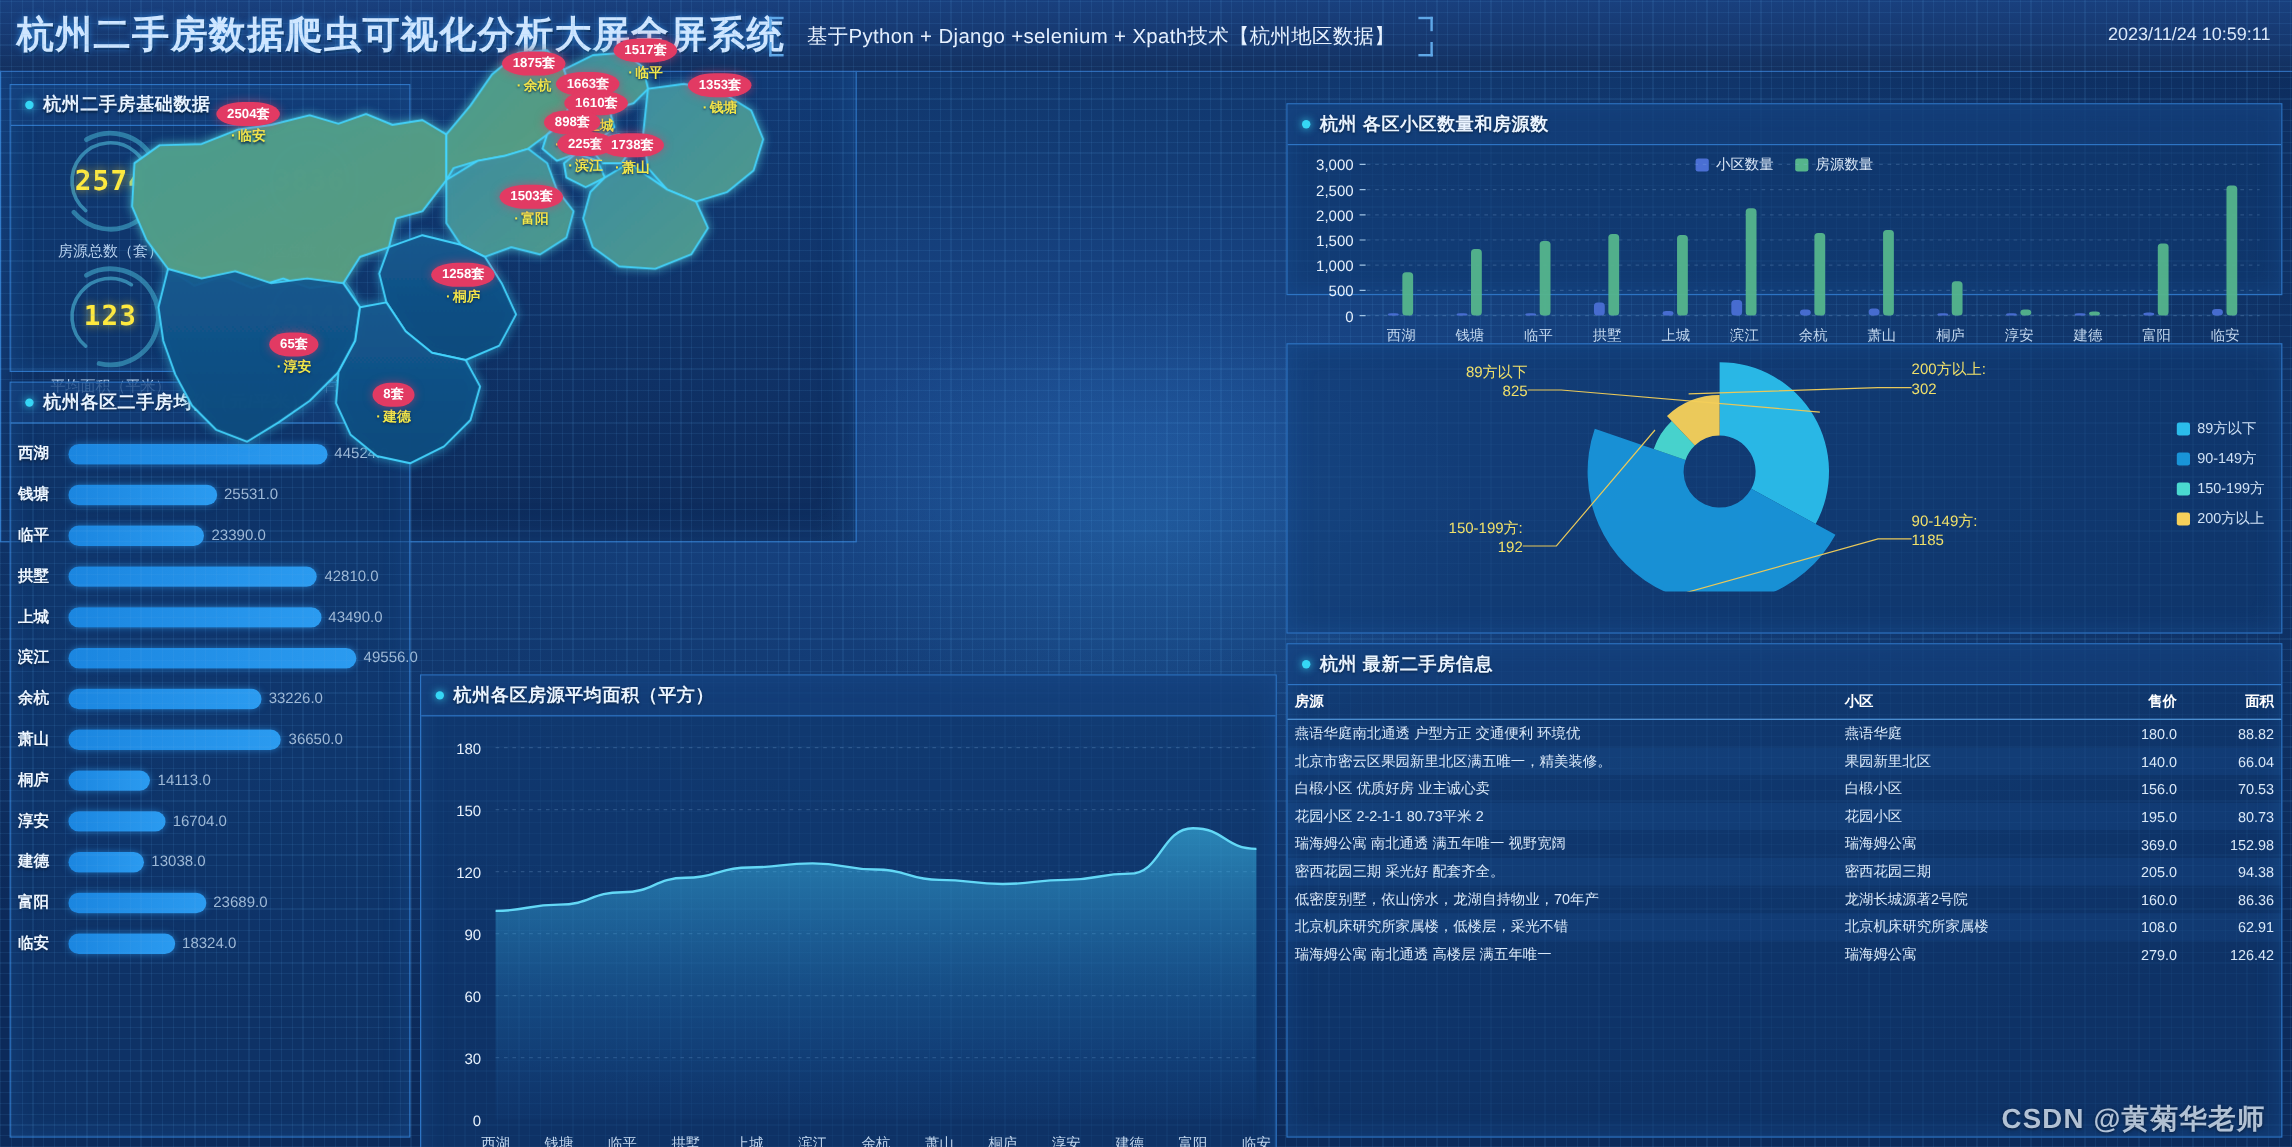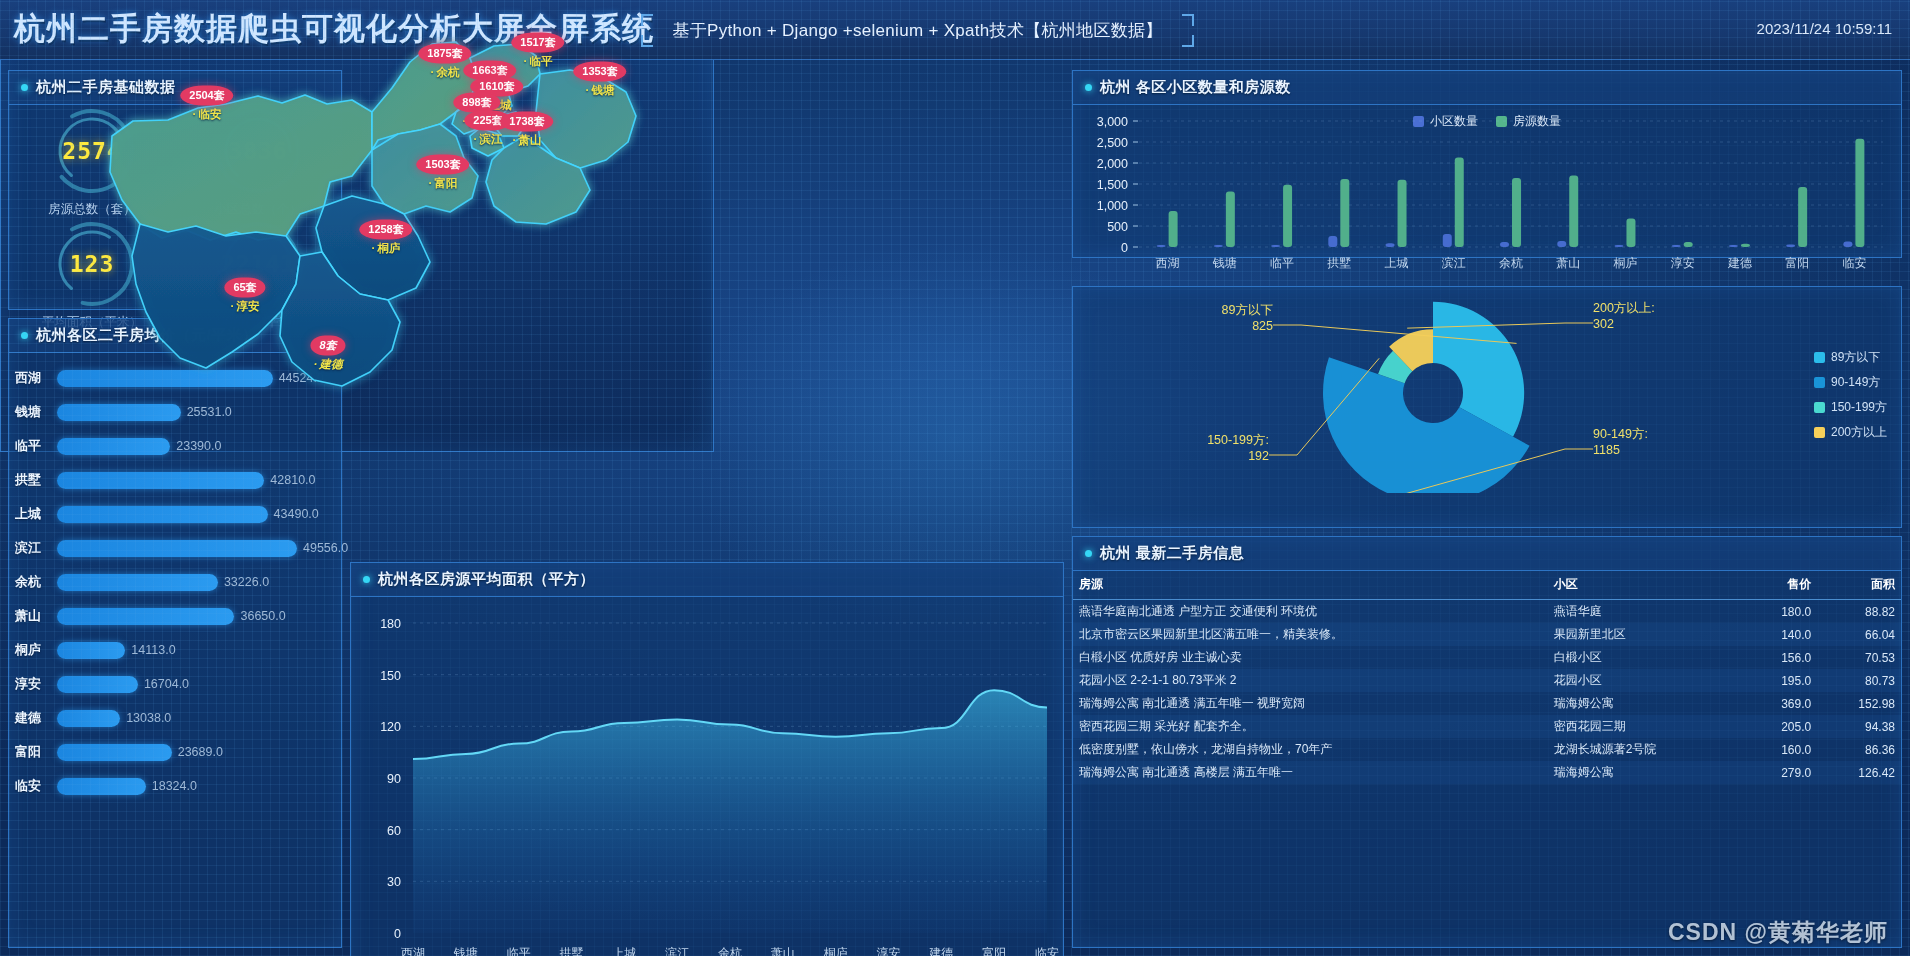--- a/index.html
+++ b/index.html
@@ -152,21 +152,21 @@
   }
 
   
   #panel-area { left: 350px; top: 530px; width: 714px; height: 418px; margin-top: 32px; }
   #area-svg { position: absolute; left: 0; top: 0; }
   .axlabel { font-size: 12px; fill: #c3d8ef; }
   .axtick  { font-size: 12.5px; fill: #e7f1fc; }
   .gridline { stroke: rgba(140,185,230,.22); stroke-width: 1; stroke-dasharray: 3 4; }
 
   
-  #panel-count { left: 1072px; top: 70px; width: 830px; height: 188px; }
+  #panel-count { left: 1072px; top: 86px; width: 830px; height: 160px; }
   .legend {
     position: absolute; left: 50%; top: 8px; transform: translateX(-50%);
     display: flex; gap: 18px; align-items: center;
   }
   .legend-item { display: flex; align-items: center; gap: 6px;
                  font-size: 12px; color: #dce9f8; white-space: nowrap; }
   .legend-swatch { width: 11px; height: 11px; border-radius: 2px; }
   #count-svg { position: absolute; left: 0; top: 0; }
 
   
@@ -439,21 +439,21 @@
         <div class="maplabel" style="left: 538px; top: 50px;"><div class="bubble">1517套</div><div class="dname">临平</div></div>
         <div class="maplabel" style="left: 600px; top: 79px;"><div class="bubble">1353套</div><div class="dname">钱塘</div></div>
         <div class="maplabel" style="left: 490px; top: 78px;"><div class="bubble">1663套</div><div class="dname">拱墅</div></div>
         <div class="maplabel" style="left: 497px; top: 94px;"><div class="bubble">1610套</div><div class="dname">上城</div></div>
         <div class="maplabel" style="left: 477px; top: 110px;"><div class="bubble">898套</div><div class="dname">西湖</div></div>
         <div class="maplabel" style="left: 488px; top: 128px;"><div class="bubble">225套</div><div class="dname">滨江</div></div>
         <div class="maplabel" style="left: 527px; top: 129px;"><div class="bubble">1738套</div><div class="dname">萧山</div></div>
         <div class="maplabel" style="left: 443px; top: 172px;"><div class="bubble">1503套</div><div class="dname">富阳</div></div>
         <div class="maplabel" style="left: 386px; top: 237px;"><div class="bubble">1258套</div><div class="dname">桐庐</div></div>
         <div class="maplabel" style="left: 245px; top: 295px;"><div class="bubble">65套</div><div class="dname">淳安</div></div>
-        <div class="maplabel" style="left: 328px; top: 353px; font-style: italic;"><div class="bubble">8套</div><div class="dname">建德</div></div>
+        <div class="maplabel" style="left: 328px; top: 337px;"><div class="bubble">8套</div><div class="dname">建德</div></div>
       </div>
   </div>
 
   <div class="panel" id="panel-area">
     <div class="panel-head">
       <span class="dot"></span>
       <span class="panel-title">杭州各区房源平均面积（平方）</span>
     </div>
     <div class="panel-body">
       <svg id="area-svg" width="712" height="382">
@@ -669,20 +669,26 @@
               <td class="num">205.0</td>
               <td class="num">94.38</td>
             </tr>
             <tr class="row">
               <td class="src">低密度别墅，依山傍水，龙湖自持物业，70年产</td>
               <td class="cmt">龙湖长城源著2号院</td>
               <td class="num">160.0</td>
               <td class="num">86.36</td>
             </tr>
             <tr class="row">
+              <td class="src">北京机床研究所家属楼，低楼层，采光不错</td>
+              <td class="cmt">北京机床研究所家属楼</td>
+              <td class="num">108.0</td>
+              <td class="num">62.91</td>
+            </tr>
+            <tr class="row">
               <td class="src">瑞海姆公寓 南北通透 高楼层 满五年唯一</td>
               <td class="cmt">瑞海姆公寓</td>
               <td class="num">279.0</td>
               <td class="num">126.42</td>
             </tr>
           </tbody>
       </table>
     </div>
   </div>
 

